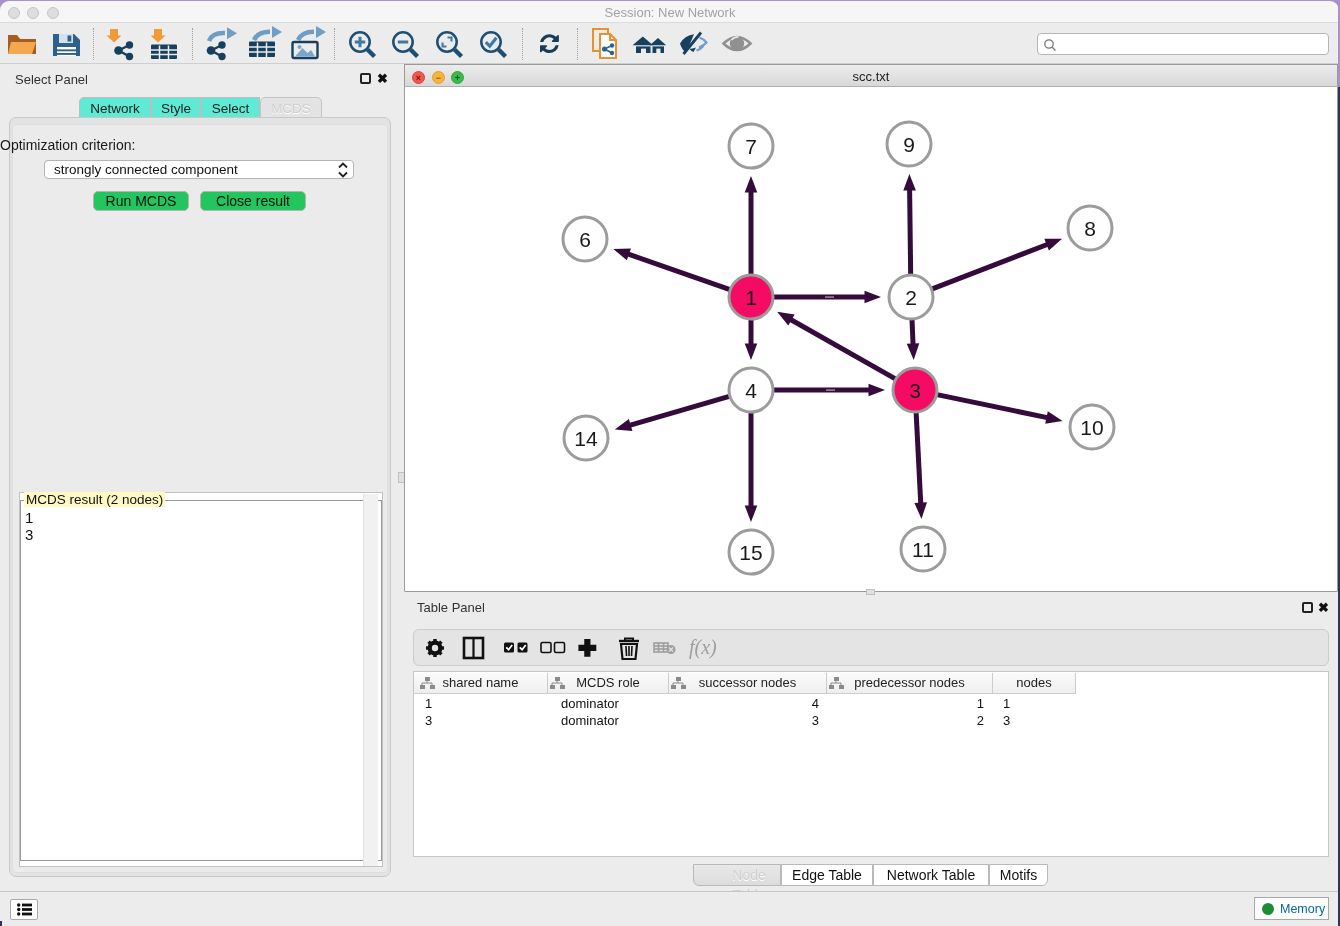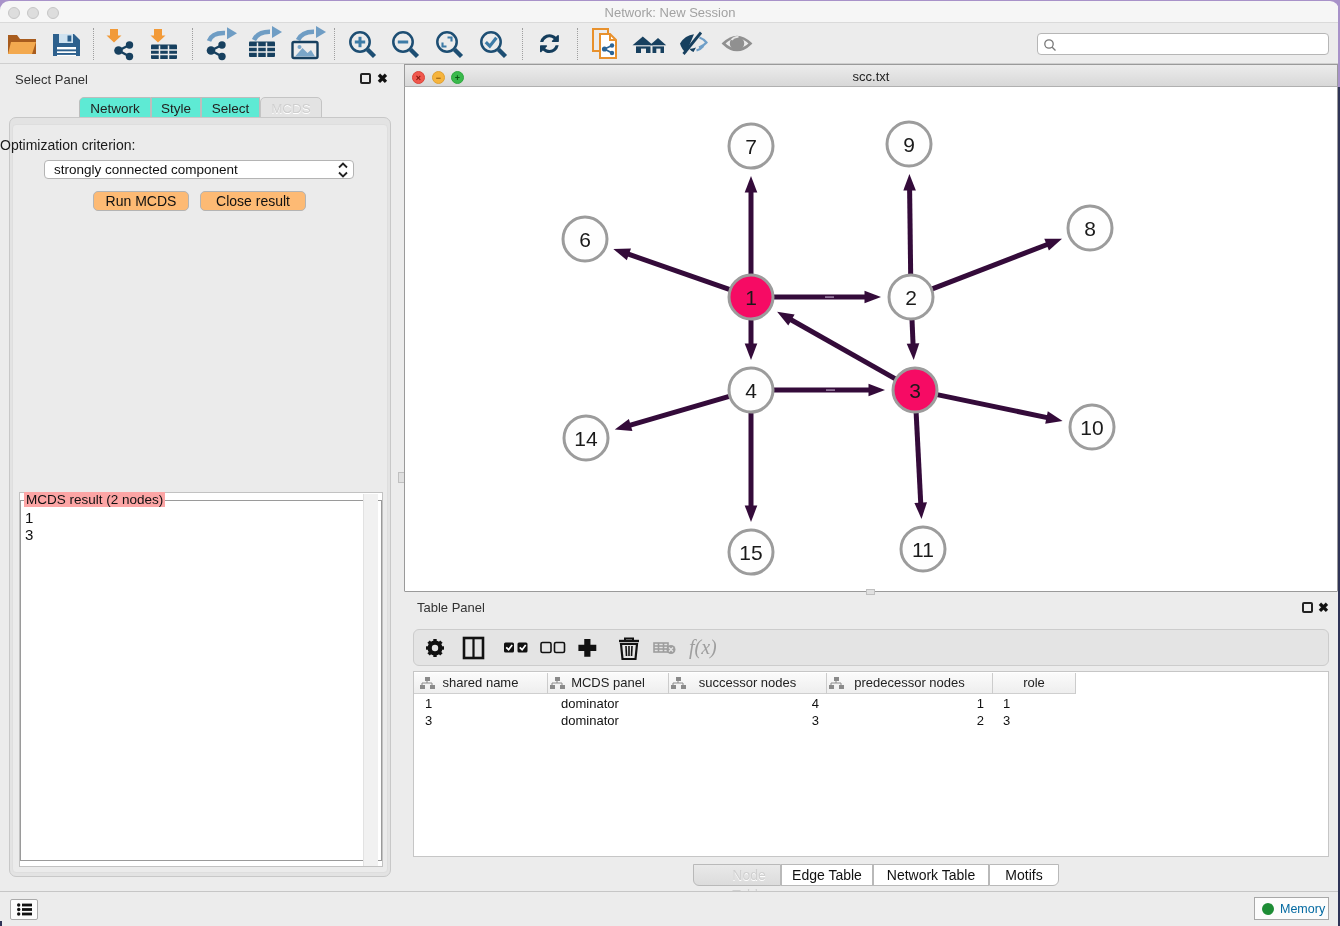--- a/index.html
+++ b/index.html
@@ -25,26 +25,26 @@
 #cp-title { top:72px; left:15px; font-size:13px; color:#333; }
 #cp-max { top:73px; left:360px; width:11px; height:11px; border:2px solid #222; border-radius:2px; }
 #cp-close { top:71px; left:377px; font-size:13px; color:#111; font-weight:bold; }
 .cptab { position:absolute; top:0; height:21px; line-height:21px; text-align:center; font-size:13.5px; color:#222; background:#5eead4; border:1px solid #bdbdbd; }
 .cptab.first { border-radius:5px 0 0 0; }
 .cptab.sel { background:#e3e3e3; border-radius:5px 5px 0 0; color:#cfcfcf; text-shadow:0 1px 0 #ffffff; border-color:#c4c4c4; }
 #cp-pane { top:117px; left:9px; width:382px; height:760px; background:#e3e3e3; border:1px solid #c8c8c8; border-radius:7px; }
 #cp-inner { top:124px; left:12px; width:376px; height:749px; background:#ebebeb; border:1px solid #dedede; border-radius:4px; }
 #opt-label { top:137px; left:0px; width:400px; text-align:left; font-size:14px; color:#1a1a1a; }
 #dropdown { top:160px; left:44px; width:310px; height:19px; background:#fff; border:1px solid #b4b4b4; border-radius:4px; font-size:13.5px; color:#111; line-height:17px; padding-left:9px; }
-.btn { position:absolute; background:#fdba74; border:1px solid #b4b4b4; border-radius:5px; font-size:14px; color:#111; text-align:center; }
+.btn { position:absolute; background:#22c55e; border:1px solid #b4b4b4; border-radius:5px; font-size:14px; color:#111; text-align:center; }
 #btn-run { top:191px; left:93px; width:96px; height:20px; line-height:18px; }
 #btn-close { top:191px; left:200px; width:106px; height:20px; line-height:18px; }
 #whitebox { top:492px; left:19px; width:364px; height:375px; background:#fff; border:1px solid #c2c2c2; }
 #fieldset { top:500px; left:19.5px; width:362px; height:361px; border:1px solid #9a9a9a; }
-#legend { top:491.5px; left:24px; background:#fca5a5; font-size:13.5px; color:#111; padding:0 2px; }
+#legend { top:491.5px; left:24px; background:#fef9c3; font-size:13.5px; color:#111; padding:0 2px; }
 #mcds-text { top:510px; left:25px; font-size:15px; color:#111; line-height:16.5px; }
 #mcds-scroll { top:493.5px; left:363px; width:15px; height:372px; background:#f1f1f1; border-left:1px solid #e2e2e2; }
 #splitter-h { top:472px; left:398px; width:7px; height:11px; background:#e0e0e0; border:1px solid #c0c0c0; }
 
 
 #netwin { top:64px; left:404px; width:934px; height:528px; border:1px solid #9a9a9a; border-radius:1px; background:#fff; }
 #nettitle { top:64px; left:404px; width:934px; height:23px; background:linear-gradient(#ececec,#d8d8d8); border:1px solid #9a9a9a; border-bottom:1px solid #b0b0b0; }
 #nettitletext { top:69px; left:404px; width:934px; text-align:center; font-size:13px; color:#222; }
 .mac { width:13px; height:13px; border-radius:50%; top:71px; font-size:9px; line-height:12px; text-align:center; font-weight:bold; }
 #mac-r { left:412px; background:#f0574d; border:1px solid #d8443a; color:#7c1209; }
@@ -68,21 +68,21 @@
 
 
 #statusbar { top:891px; left:0; width:1340px; height:35px; background:#ececec; border-top:1px solid #c6c6c6; }
 #list-btn { top:899px; left:10px; width:28px; height:21px; background:#fcfcfc; border:1px solid #ababab; border-radius:2px; }
 #mem-btn { top:897px; left:1254px; width:75px; height:23px; background:#fcfcfc; border:1px solid #a8a8a8; font-size:12px; color:#111; }
 </style>
 </head>
 <body>
 <div class="abs" id="purpletop"></div>
 <div class="abs" id="titlebar"></div>
-<div class="abs" id="titletext">Network: New Session</div>
+<div class="abs" id="titletext">Session: New Network</div>
 <div class="abs tl" style="left:8px;"></div>
 <div class="abs tl" style="left:27px;"></div>
 <div class="abs tl" style="left:47px;"></div>
 <div class="abs" id="toolbar"></div>
 <svg class="abs" style="top:22px;left:0;" width="780" height="42" viewBox="0 0 780 42">
 
 <g>
  <path d="M8 13 L8 32 L36 32 L36 17 L20 17 L17 13 Z" fill="#a85c1e"></path>
  <path d="M11 20 L36 20 L32 32 L8 32 Z" fill="#f3a94f"></path>
 </g>
@@ -373,24 +373,24 @@
  <line x1="250.5" y1="14" x2="250.5" y2="23"></line>
 </g>
 <circle cx="258" cy="20.5" r="4.5" fill="#9e9e9e"></circle>
 <path d="M256 18.5 L260 22.5 M260 18.5 L256 22.5" stroke="#e4e4e4" stroke-width="1.4"></path>
 
 <text x="276" y="25" font-family="Liberation Serif, serif" font-style="italic" font-size="20" fill="#9e9e9e">f(x)</text>
 </svg>
 <div class="abs" id="tp-table"></div>
 <div class="abs" id="tp-header"></div>
 <div class="abs th" style="top:673px;left:414px;width:134px;">shared name</div>
-<div class="abs th" style="top:673px;left:548px;width:121px;">MCDS panel</div>
+<div class="abs th" style="top:673px;left:548px;width:121px;">MCDS role</div>
 <div class="abs th" style="top:673px;left:669px;width:158px;">successor nodes</div>
 <div class="abs th" style="top:673px;left:827px;width:166px;">predecessor nodes</div>
-<div class="abs th" style="top:673px;left:993px;width:83px;">role</div>
+<div class="abs th" style="top:673px;left:993px;width:83px;">nodes</div>
 <svg class="abs" style="top:677px;left:413px;" width="450" height="14" viewBox="0 0 450 14">
 <g fill="#8a8a8a">
  <rect x="12" y="0" width="5" height="4"></rect>
       <rect x="7" y="8" width="5" height="4"></rect>
       <rect x="17" y="8" width="5" height="4"></rect>
  <path d="M14 4 L14 6 L9 6 L9 8 M14 6 L19 6 L19 8" stroke="#8a8a8a" fill="none" stroke-width="1"></path>
  <rect x="142" y="0" width="5" height="4"></rect>
       <rect x="137" y="8" width="5" height="4"></rect>
       <rect x="147" y="8" width="5" height="4"></rect>
  <path d="M144 4 L144 6 L139 6 L139 8 M144 6 L149 6 L149 8" stroke="#8a8a8a" fill="none" stroke-width="1"></path>
@@ -410,21 +410,21 @@
 <div class="abs td" style="top:696px;left:827px;width:157px;text-align:right;">1</div>
 <div class="abs td" style="top:696px;left:1003px;">1</div>
 <div class="abs td" style="top:712.5px;left:425px;">3</div>
 <div class="abs td" style="top:712.5px;left:561px;">dominator</div>
 <div class="abs td" style="top:712.5px;left:669px;width:150px;text-align:right;">3</div>
 <div class="abs td" style="top:712.5px;left:827px;width:157px;text-align:right;">2</div>
 <div class="abs td" style="top:712.5px;left:1003px;">3</div>
 <div class="abs btab sel" style="left:693px;width:88px;border-radius:0 0 0 6px;padding-left:24px;">Node Table</div>
 <div class="abs btab" style="left:781px;width:92px;">Edge Table</div>
 <div class="abs btab" style="left:873px;width:116px;">Network Table</div>
-<div class="abs btab" style="left:989px;width:70px;border-radius:0 0 6px 0;">Motifs</div>
+<div class="abs btab" style="left:989px;width:59px;border-radius:0 0 6px 0;">Motifs</div>
 
 <div class="abs" id="statusbar"></div>
 <div class="abs" id="list-btn"></div>
 <svg class="abs" style="top:903px;left:17px;" width="15" height="13" viewBox="0 0 15 13">
  <g fill="#111">
   <circle cx="1.7" cy="2" r="1.7"></circle>
       <rect x="5" y="0.6" width="10" height="2.8"></rect>
   <circle cx="1.7" cy="6.5" r="1.7"></circle>
       <rect x="5" y="5.1" width="10" height="2.8"></rect>
   <circle cx="1.7" cy="11" r="1.7"></circle>

